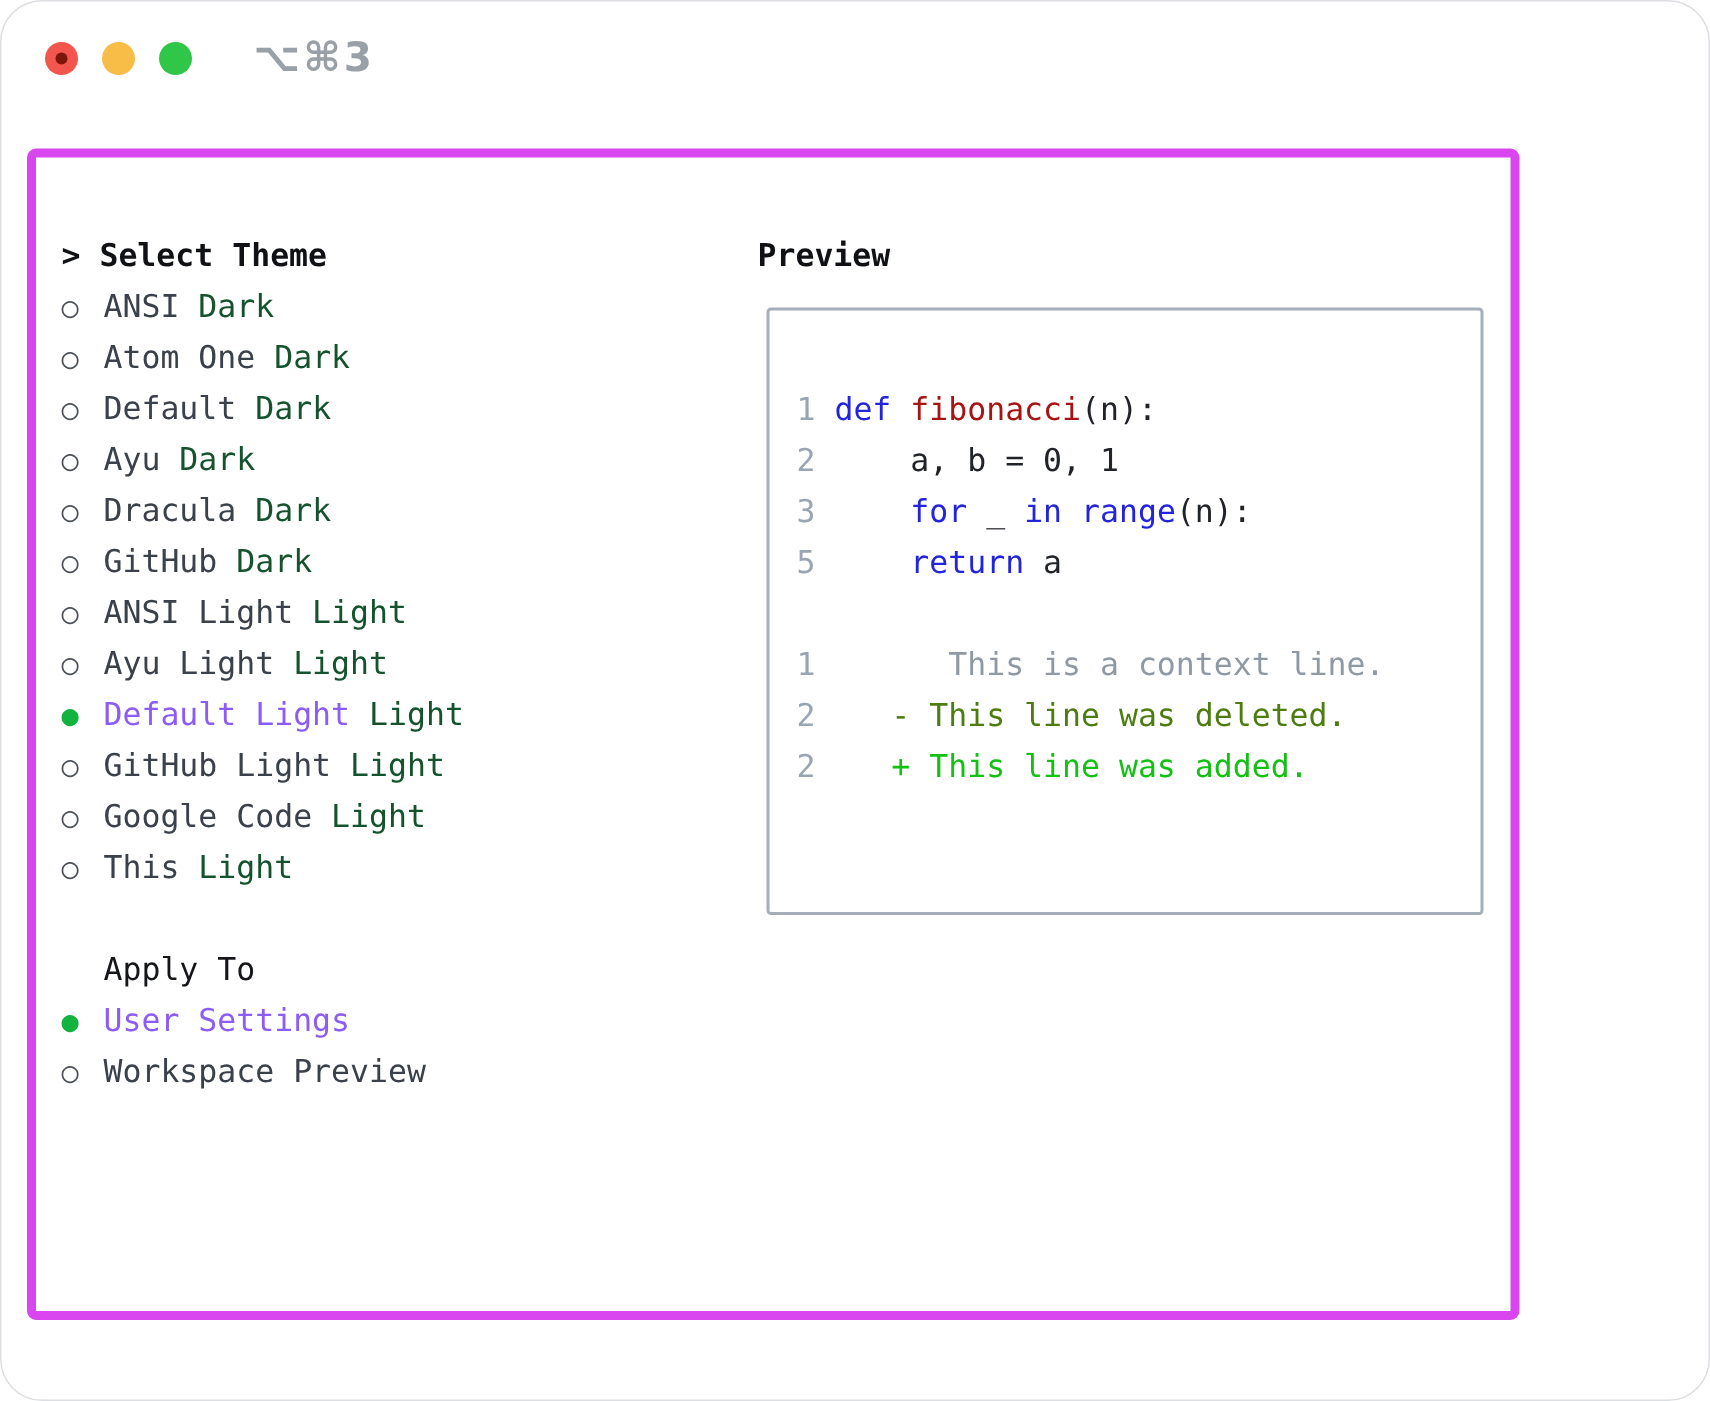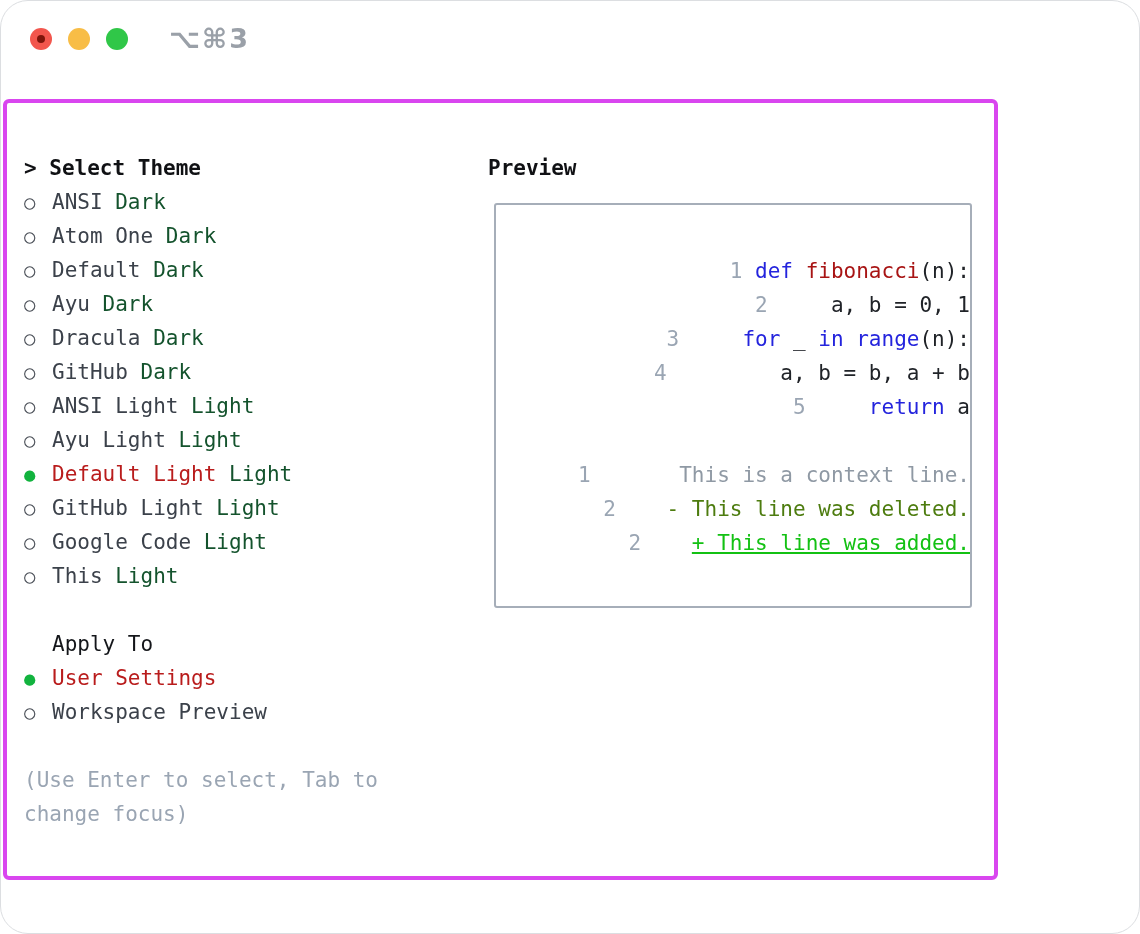--- a/index.html
+++ b/index.html
@@ -13,52 +13,52 @@
   .traffic.red{left:29px;background:#f2564d;}
   .traffic.red .dot{position:absolute;left:7px;top:7px;width:8px;height:8px;border-radius:50%;background:#7e150b;}
   .traffic.yellow{left:67px;background:#f8bd46;}
   .traffic.green{left:105px;background:#30c748;}
   .shortcut{
     position:absolute;left:168px;top:22px;font-family:"DejaVu Sans","Liberation Sans",sans-serif;
     font-size:27px;font-weight:600;color:#9aa0a8;letter-spacing:2px;
   }
   
   .panel{
-    position:absolute;left:2px;top:98px;width:995px;height:781px;box-sizing:border-box;
-    border:4px solid #d946ef;border-radius:6px;background:#ffffff;
+    position:absolute;left:17px;top:98px;width:995px;height:781px;box-sizing:border-box;
+    border:6px solid #d946ef;border-radius:6px;background:#ffffff;
   }
   .row{white-space:pre;height:34px;line-height:34px;font-size:21px;}
   
   .left-pane{position:absolute;left:17px;top:48px;}
   .prompt,.list-title{font-weight:bold;color:#101114;}
   .marker{display:inline-block;width:28px;}
   .radio-off{color:#4d525a;font-size:19px;}
   .radio-on{color:#12b33e;font-size:19px;}
   .theme-label{color:#3b414a;}
-  .theme-label.sel{color:#b91c1c;}
+  .theme-label.sel{color:#8b5cf6;}
   .variant{color:#14532d;}
   .spacer{height:34px;}
   .apply-title{color:#14161a;}
   .hint-line{height:34px;line-height:34px;font-size:21px;color:#9aa5b3;white-space:pre;}
   
   .preview-title{position:absolute;left:481px;top:48px;height:34px;line-height:34px;
     font-size:21px;font-weight:bold;color:#101114;white-space:pre;}
   .preview-box{
     position:absolute;left:487px;top:100px;width:478px;height:405px;box-sizing:border-box;
     border:2px solid #a6aeb9;border-radius:3px;background:#ffffff;overflow:hidden;
   }
   .code{padding:49px 0 0 18px;}
-  .code-line{white-space:pre;height:34px;line-height:34px;font-size:21px;text-align:right;}
+  .code-line{white-space:pre;height:34px;line-height:34px;font-size:21px;}
   .seg-num{color:#9aa5b3;}
   .seg-kw{color:#2424dd;}
   .seg-fn{color:#a81414;}
   .seg-plain{color:#202328;}
   .seg-ctx{color:#8f99a4;margin-top:18px;}
   .seg-del{color:#4d7c0f;}
-  .seg-add{color:#13c113;text-decoration:underline;}
+  .seg-add{color:#13c113;}
 </style>
 </head>
 <body>
 
 <div class="window">
 
   <span class="traffic red">
       <span class="dot"></span>
     </span>
   <span class="traffic yellow"></span>
@@ -89,34 +89,29 @@
 
       <div class="row"><span class="marker"></span><span class="apply-title">Apply To</span></div>
 
       <div id="apply-list">
           <div class="row"><span class="marker radio-on">●</span><span class="theme-label sel">User Settings</span></div>
           <div class="row"><span class="marker radio-off">○</span><span class="theme-label">Workspace Preview</span></div>
         </div>
 
       <div class="spacer"></div>
 
-      <div id="hint">
-          <div class="hint-line">(Use Enter to select, Tab to</div>
-          <div class="hint-line">change focus)</div>
-        </div>
     </div>
 
     <div class="preview-title">Preview</div>
 
     <div class="preview-box">
       <div class="code" id="code">
           <div class="code-line"><span class="seg-num">1 </span><span class="seg-kw">def</span><span class="seg-plain"> </span><span class="seg-fn">fibonacci</span><span class="seg-plain">(n):</span></div>
           <div class="code-line"><span class="seg-num">2 </span><span class="seg-plain">    a, b = 0, 1</span></div>
           <div class="code-line"><span class="seg-num">3 </span><span class="seg-plain">    </span><span class="seg-kw">for</span><span class="seg-plain"> _ </span><span class="seg-kw">in</span><span class="seg-plain"> </span><span class="seg-kw">range</span><span class="seg-plain">(n):</span></div>
-          <div class="code-line"><span class="seg-num">4 </span><span class="seg-plain">        a, b = b, a + b</span></div>
           <div class="code-line"><span class="seg-num">5 </span><span class="seg-plain">    </span><span class="seg-kw">return</span><span class="seg-plain"> a</span></div>
           <div class="code-line"></div>
           <div class="code-line"><span class="seg-num">1 </span><span class="seg-ctx">      This is a context line.</span></div>
           <div class="code-line"><span class="seg-num">2 </span><span class="seg-plain">   </span><span class="seg-del">- This line was deleted.</span></div>
           <div class="code-line"><span class="seg-num">2 </span><span class="seg-plain">   </span><span class="seg-add">+ This line was added.</span></div>
         </div>
     </div>
 
   </div>
 </div>

